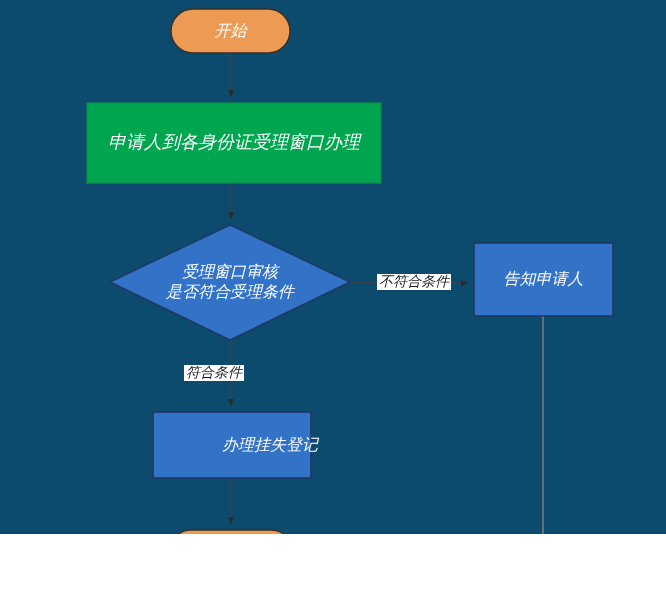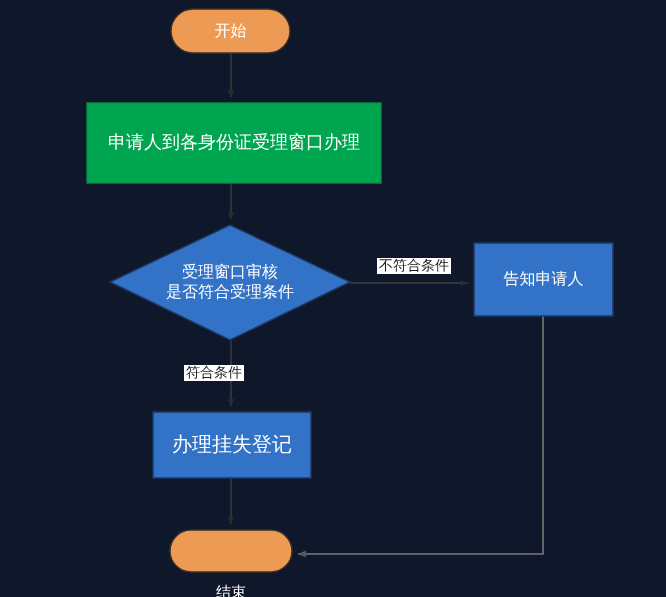--- a/index.html
+++ b/index.html
@@ -6,23 +6,24 @@
     margin: 0;
     padding: 0;
     background: #ffffff;
   }
   body {
     font-family: "Liberation Serif", "DejaVu Serif", serif;
   }
   #canvas {
     position: relative;
     width: 666px;
-    height: 597px;
-    background: #0f172a;
+    height: 534px;
+    background: #0c4a6e;
     overflow: hidden;
+    font-style: italic;
   }
   svg#flow-svg {
     position: absolute;
     left: 0;
     top: 0;
     width: 666px;
     height: 597px;
   }
   .node-label {
     position: absolute;
@@ -43,24 +44,24 @@
     font-size: 14px;
     line-height: 1;
     background: #ffffff;
     padding: 1px 2px;
     white-space: nowrap;
   }
   .lbl-start   { left: 171px; top: 9px;   width: 119px; height: 44px; font-size: 16px; }
   .lbl-apply   { left: 87px;  top: 103px; width: 294px; height: 80px; font-size: 18px; text-align: right; }
   .lbl-check   { left: 130px; top: 252px; width: 200px; height: 60px; font-size: 16px; }
   .lbl-notify  { left: 474px; top: 243px; width: 139px; height: 73px; font-size: 16px; }
-  .lbl-record  { left: 153px; top: 412px; width: 158px; height: 66px; font-size: 20px; }
+  .lbl-record  { left: 153px; top: 412px; width: 158px; height: 66px; font-size: 16px; padding-left: 38px; }
   .lbl-end     { left: 170px; top: 530px; width: 122px; height: 42px; font-size: 15px; margin-top: 42px; }
 
-  .el-no   { left: 377px; top: 258px; }
+  .el-no   { left: 377px; top: 274px; }
   .el-yes  { left: 184px; top: 365px; }
 </style>
 </head>
 <body>
 
 <div id="canvas">
 
   <svg id="flow-svg" viewBox="0 0 666 597" xmlns="http://www.w3.org/2000/svg">
     <defs>
       <marker id="arrowDark" markerWidth="9" markerHeight="9" refX="7.2" refY="3.1" orient="auto" markerUnits="userSpaceOnUse">

